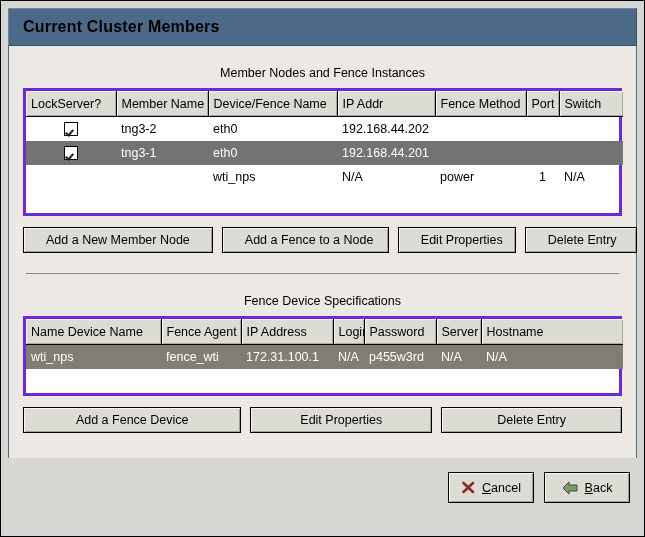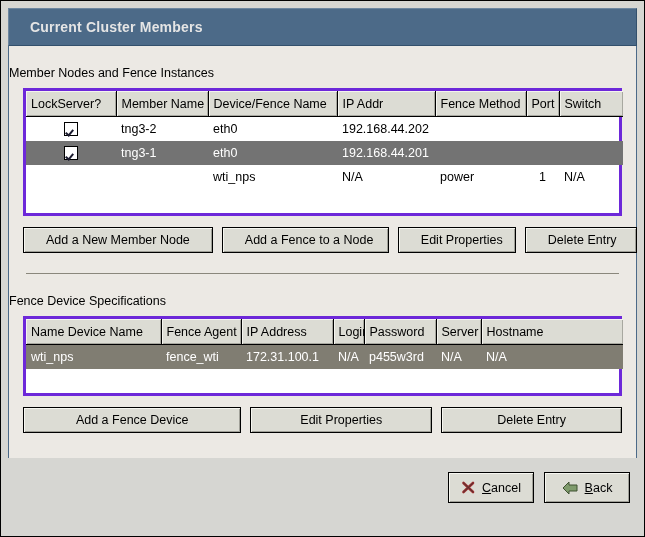--- a/index.html
+++ b/index.html
@@ -23,40 +23,40 @@
     height: 38px;
     background: #4c6a88;
     border-top: 1px solid #6c86a0;
     border-left: 1px solid #6c86a0;
     border-right: 1px solid #33506c;
     border-bottom: 1px solid #33506c;
     box-sizing: border-box;
     display: flex; align-items: center;
   }
   .titlebar .title {
-    color: #e5e5e5;
-    font-size: 14px;
+    color: #000000;
+    font-size: 16px;
     font-weight: bold;
-    padding-left: 21px;
+    padding-left: 14px;
     letter-spacing: 0.2px;
   }
 
   
   .panel {
     position: absolute;
     left: 7px; top: 45px; right: 7px;
     height: 425px;
     background: #ece9e4;
     border: 1px solid #4c6a88;
     border-top: none;
     box-sizing: border-box;
   }
 
   .section-caption {
-    text-align: left;
+    text-align: center;
     font-size: 12.5px;
     color: #000;
     margin-top: 20px;
     margin-bottom: 8px;
   }
 
   
   .tablewrap {
     margin: 0 14px;
     border: 3px solid #6d28d9;

